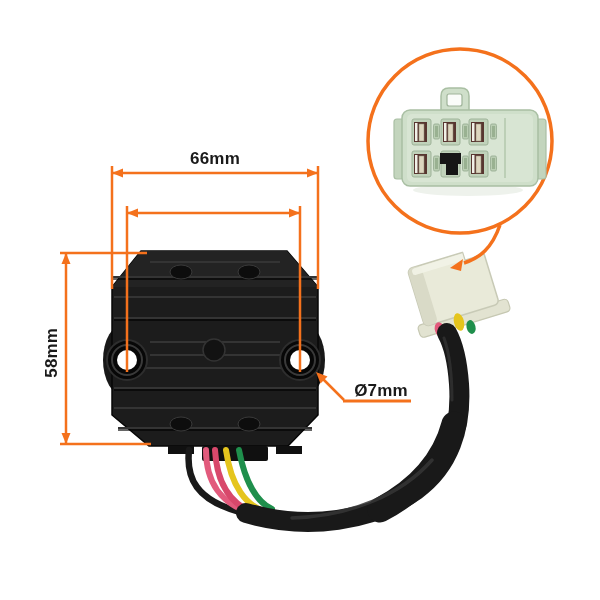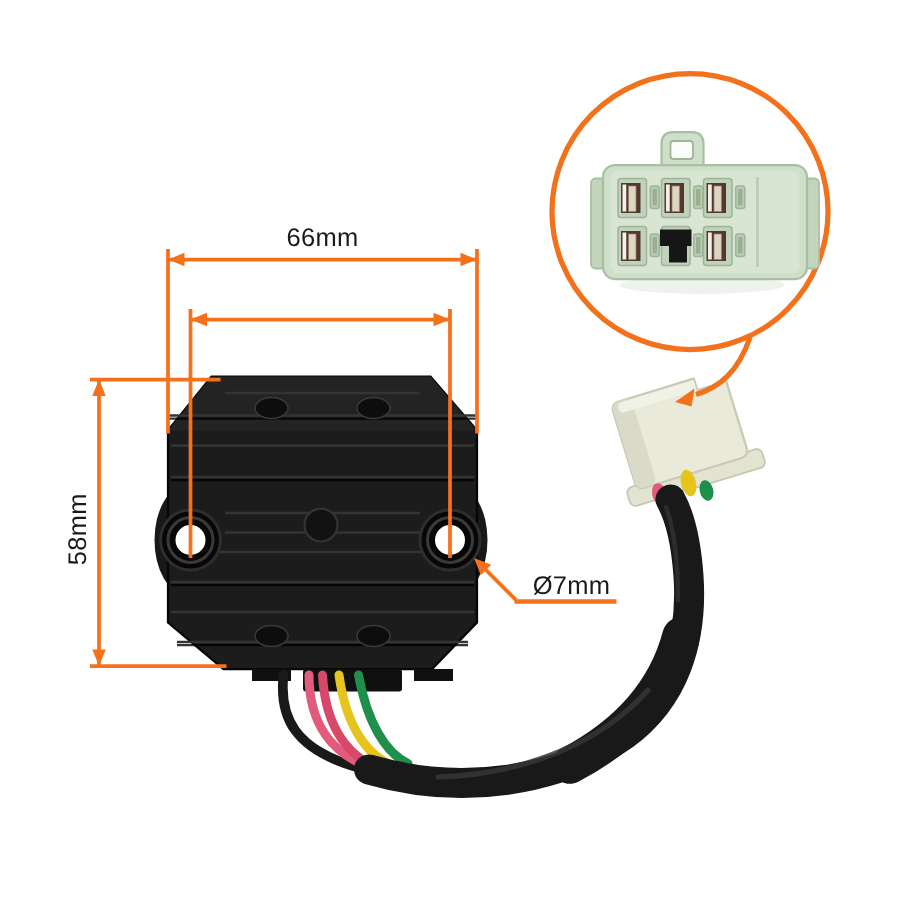--- a/index.html
+++ b/index.html
@@ -1,19 +1,19 @@
 <!DOCTYPE html>
 <html style="--accent: #f4711c; --ink: #1a1a1a;"><head>
 <meta charset="utf-8">
 <style>
   :root { --accent:#f4711c; --ink:#1a1a1a; }
   html,body { margin:0; padding:0; background:#ffffff; }
   #stage {
     position:relative; width:600px; height:600px; background:#ffffff;
-    font-family:"Liberation Sans", sans-serif; overflow:hidden;
+    font-family:"Liberation Sans", sans-serif; overflow:hidden;font-weight:bold;
   }
   #stage svg { position:absolute; left:0; top:0; }
   .dim-label {
     position:absolute; font-size:17px; line-height:1.15; color:var(--ink);
     text-align:center; letter-spacing:.2px; user-select:none;
   }
   #label-58 { transform:rotate(-90deg); }
   .accent-stroke { stroke:var(--accent); }
   .accent-fill { fill:var(--accent); }
 </style>

